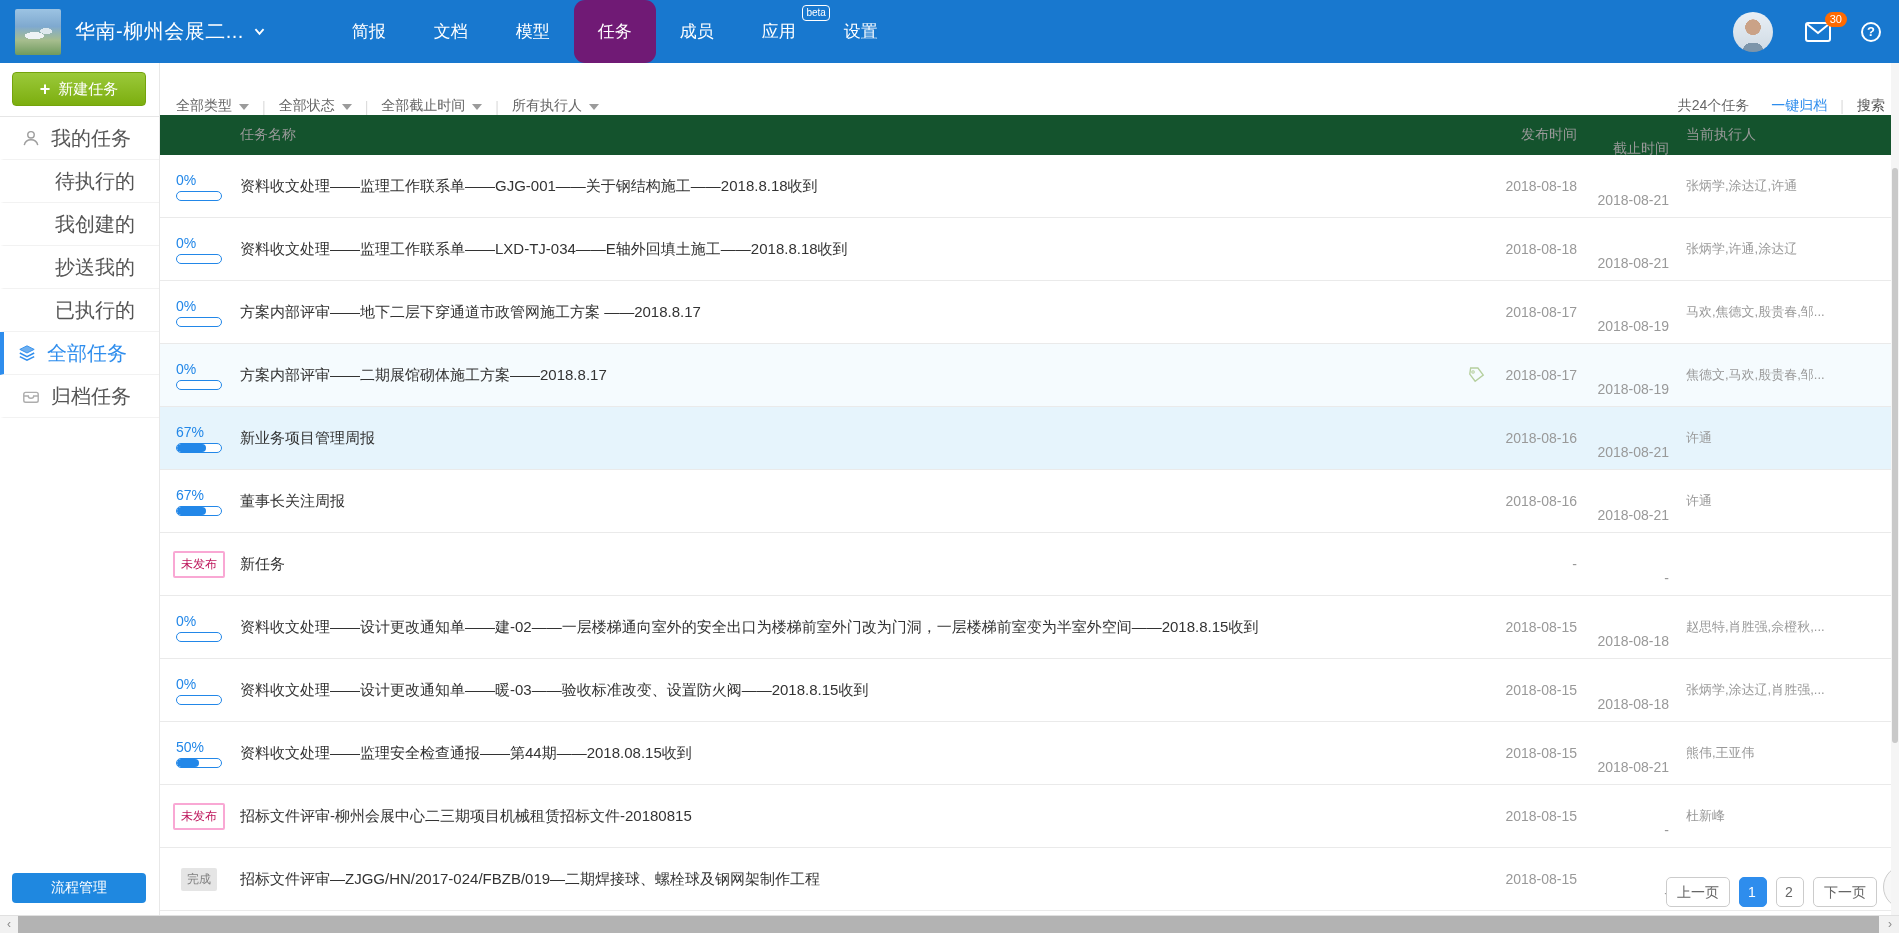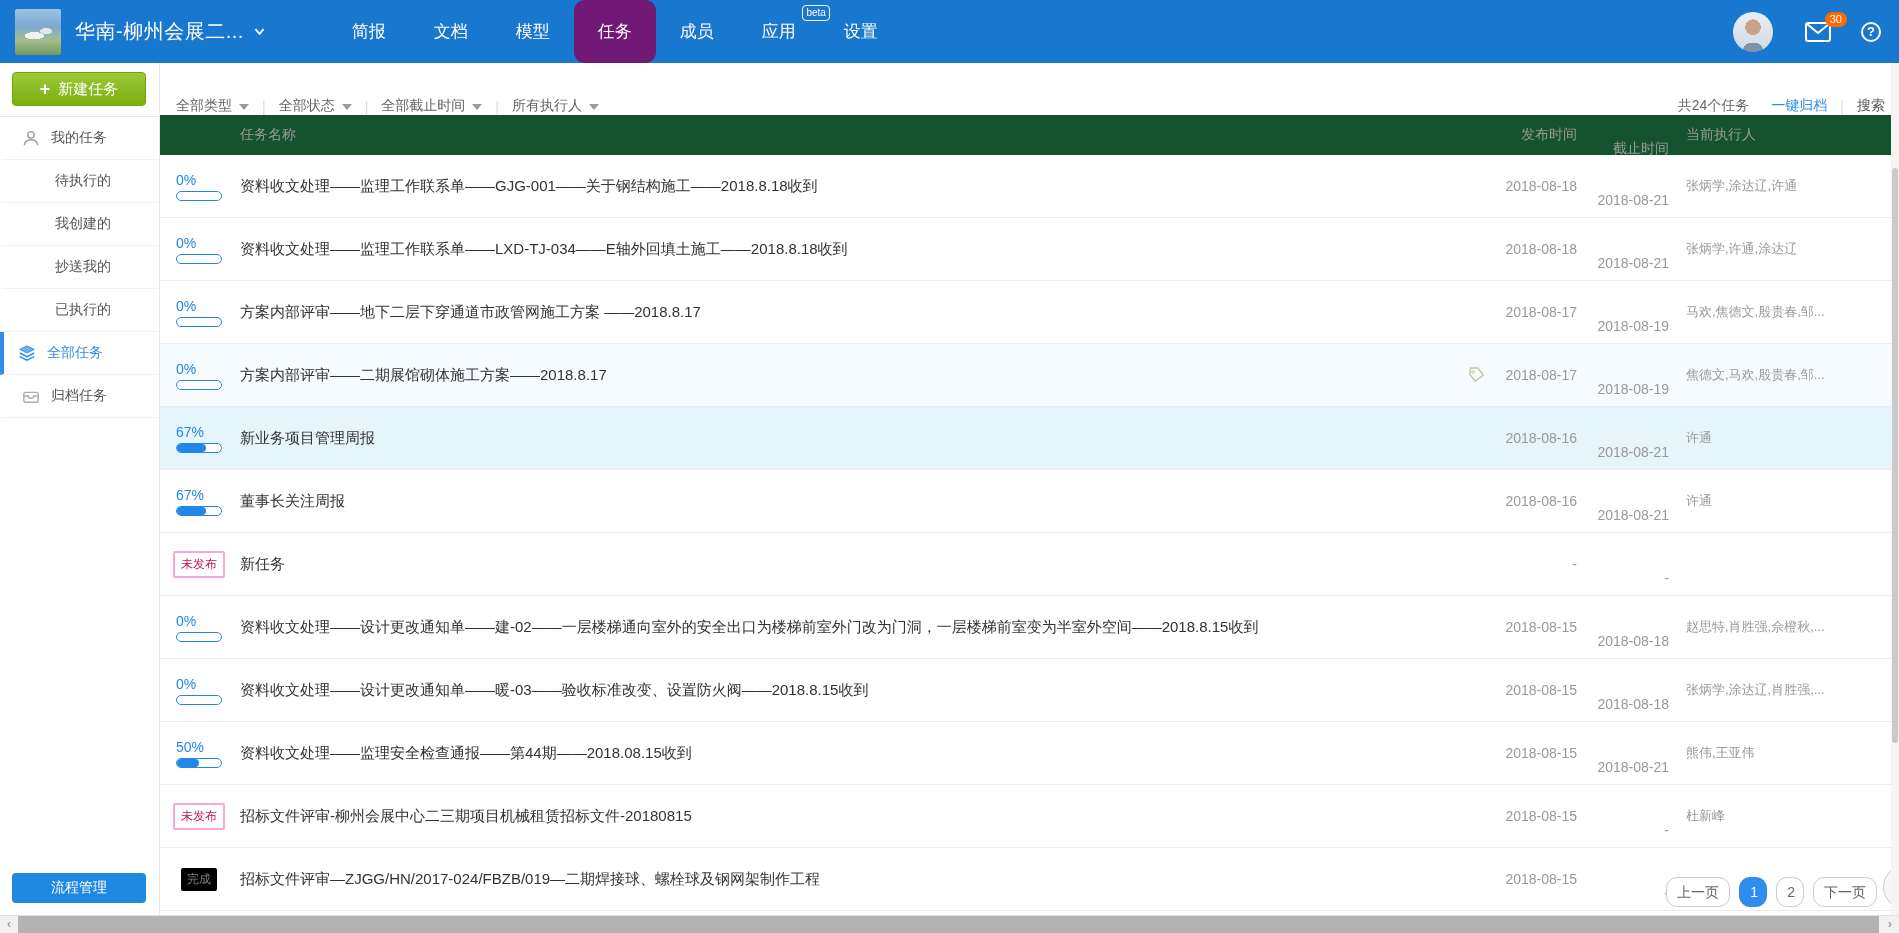--- a/index.html
+++ b/index.html
@@ -33,21 +33,21 @@
   
   .main { display:flex; height:852px; position:relative; }
   .sidebar { width:160px; border-right:1px solid #e8e8e8; position:relative; background:#fff; flex:0 0 auto; }
   .content { flex:1; position:relative; overflow:hidden; }
 
   
   .new-task-btn { margin:9px 12px 10px 12px; width:134px; height:34px; border:1px solid #74a30c; border-radius:4px;
     background:linear-gradient(#9bc93a,#7cae0f); color:#fff; font-size:15px; display:flex; align-items:center; justify-content:center; cursor:pointer; }
   .new-task-btn .plus { font-size:18px; margin-right:8px; font-weight:bold; }
   .side-sep { border-top:1px solid #e6e6e6; }
-  .side-item { height:43px; display:flex; align-items:center; padding-left:18px; font-size:14px; color:#555; cursor:pointer; border-bottom:1px solid #f2f2f2; border-left:4px solid transparent; }
+  .side-item { height:43px; display:flex; align-items:center; padding-left:18px; font-size:20px; color:#555; cursor:pointer; border-bottom:1px solid #f2f2f2; border-left:4px solid transparent; }
   .side-item .s-icon { width:18px; height:18px; margin-right:11px; flex:0 0 auto; }
   .side-item.indent { padding-left:51px; }
   .side-item.active { border-left:4px solid #2e8ded; color:#2e8ded; padding-left:14px; }
   .process-btn { position:absolute; left:12px; bottom:12px; width:134px; height:30px; background:#1f88e0; border:none; border-radius:4px; color:#fff; font-size:14px; cursor:pointer; }
 
   
   .filterbar { height:52px; display:flex; align-items:flex-end; padding:0 14px 0 16px; font-size:14px; color:#666; }
   .filter-item { display:flex; align-items:center; cursor:pointer; }
   .caret { width:0; height:0; border-left:5px solid transparent; border-right:5px solid transparent; border-top:6px solid #9b9b9b; margin-left:7px; margin-top:2px; }
   .f-sep { color:#ddd; margin:0 13px; }
@@ -69,25 +69,25 @@
   .col-publish, .col-deadline { width:84px; flex:0 0 auto; text-align:right; font-size:14px; color:#999; white-space:nowrap; }
   .col-deadline { margin-left:8px;margin-top:28px; }
   .col-exec { width:230px; flex:0 0 auto; padding-left:17px; font-size:13px; color:#999; white-space:nowrap; overflow:hidden; }
   .thead .col-exec { font-size:14px; }
 
   .pbar-label { color:#2287e8; font-size:14px; margin-bottom:3px; }
   .pbar { width:46px; height:10px; border:1px solid #2287e8; border-radius:6px; overflow:hidden; background:#fff; }
   .pfill { height:100%; background:#2287e8; border-radius:5px; }
   .status-badge { font-size:12px; border-radius:2px; padding:3px 6px; white-space:nowrap; }
   .badge-outline { border:2px solid #f9a8d4; color:#be185d; background:#fff; }
-  .badge-done { background:#000000; color:#808080; }
+  .badge-done { background:#e5e5e5; color:#808080; }
 
   
   .pagination { position:absolute; right:22px; bottom:8px; display:flex; align-items:center; }
-  .page-btn { min-width:28px; height:30px; line-height:28px; text-align:right; border:1px solid #ccc; background:#fff; color:#666; font-size:14px; padding:0 10px; margin-left:9px; cursor:pointer; border-radius:11px; }
+  .page-btn { min-width:28px; height:30px; line-height:28px; text-align:left; border:1px solid #ccc; background:#fff; color:#666; font-size:14px; padding:0 10px; margin-left:9px; cursor:pointer; border-radius:5px; }
   .page-num { padding:0 8px; }
   .page-num.active { background:#2e8ded; border-color:#2e8ded; color:#fff; }
   .float-circle { position:absolute; right:-28px; bottom:6px; width:44px; height:44px; border-radius:50%; border:1px solid #ccc; background:#f7f7f7; }
 
   
   .vscrollbar { position:absolute; top:63px; right:0; width:8px; height:852px; background:#f5f5f5; }
   .vthumb { position:absolute; top:105px; left:1px; width:6px; height:575px; background:#c9c9c9; border-radius:3px; }
   .hscrollbar { position:absolute; left:0; bottom:0; width:1899px; height:18px; background:#f1f1f1; border-top:1px solid #e0e0e0; display:flex; align-items:center; }
   .h-arrow { width:18px; height:18px; color:#8a8a8a; font-size:12px; line-height:17px; text-align:center; flex:0 0 auto; cursor:pointer; }
   .hthumb { height:17px; background:#b3b3b3; flex:1; margin-right:2px; cursor:pointer; }

